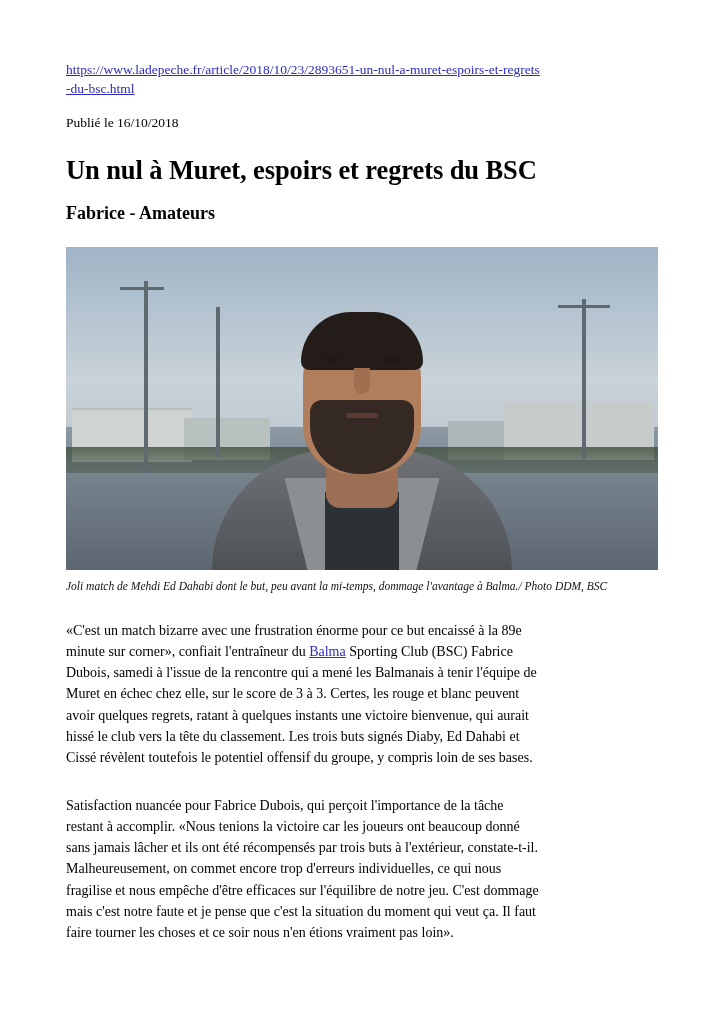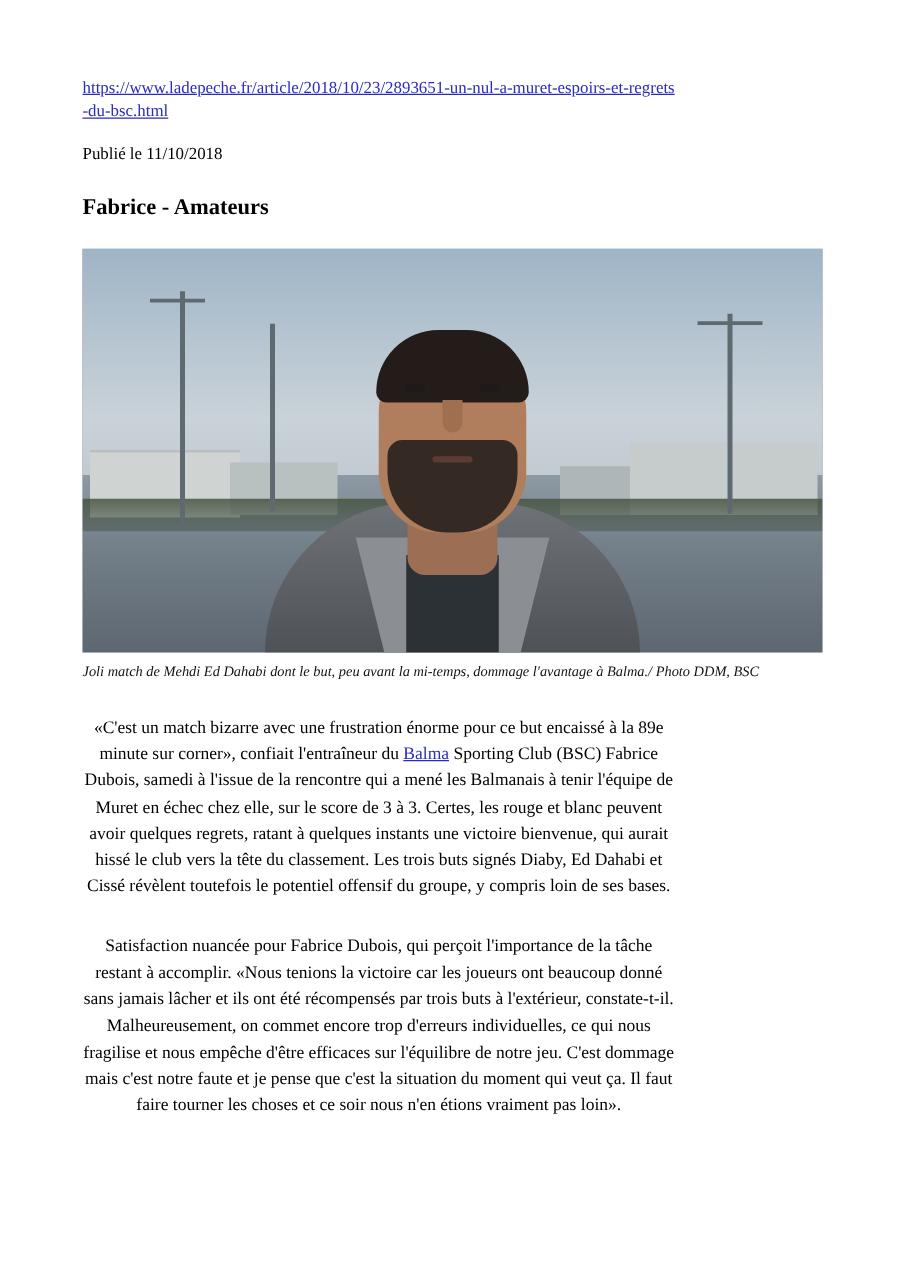--- a/index.html
+++ b/index.html
@@ -241,39 +241,40 @@
     font-size: 11.5px;
     font-style: italic;
     line-height: 1.4;
     margin: 8px 0 26px 0;
     color: #111;
   }
   p.body {
     font-size: 14px;
     line-height: 1.52;
     margin: 0 3px 26px 0;
-    text-align: center;
+    text-align: left;
     color: #000;
   }
   p.body.tight { margin-bottom: 14px; }
   a.inline-link {
     color: #2b2bbf;
     text-decoration: underline;
     cursor: pointer;
   }
 </style>
 </head>
 <body>
 
 <div class="page">
 
   <a class="source-url" href="#">https://www.ladepeche.fr/article/2018/10/23/2893651-un-nul-a-muret-espoirs-et-regrets-du-bsc.html</a>
 
-  <p class="pubdate">Publié le 11/10/2018</p>
-
+  <p class="pubdate">Publié le 16/10/2018</p>
+
+  <h1 class="headline">Un nul à Muret, espoirs et regrets du BSC</h1>
 
   <h2 class="subhead">Fabrice - Amateurs</h2>
 
   <figure class="figure">
     <div class="photo">
       <div class="sky"></div>
       <div class="ground"></div>
       <div class="bldg1"></div>
       <div class="bldg2"></div>
       <div class="bldg4"></div>

